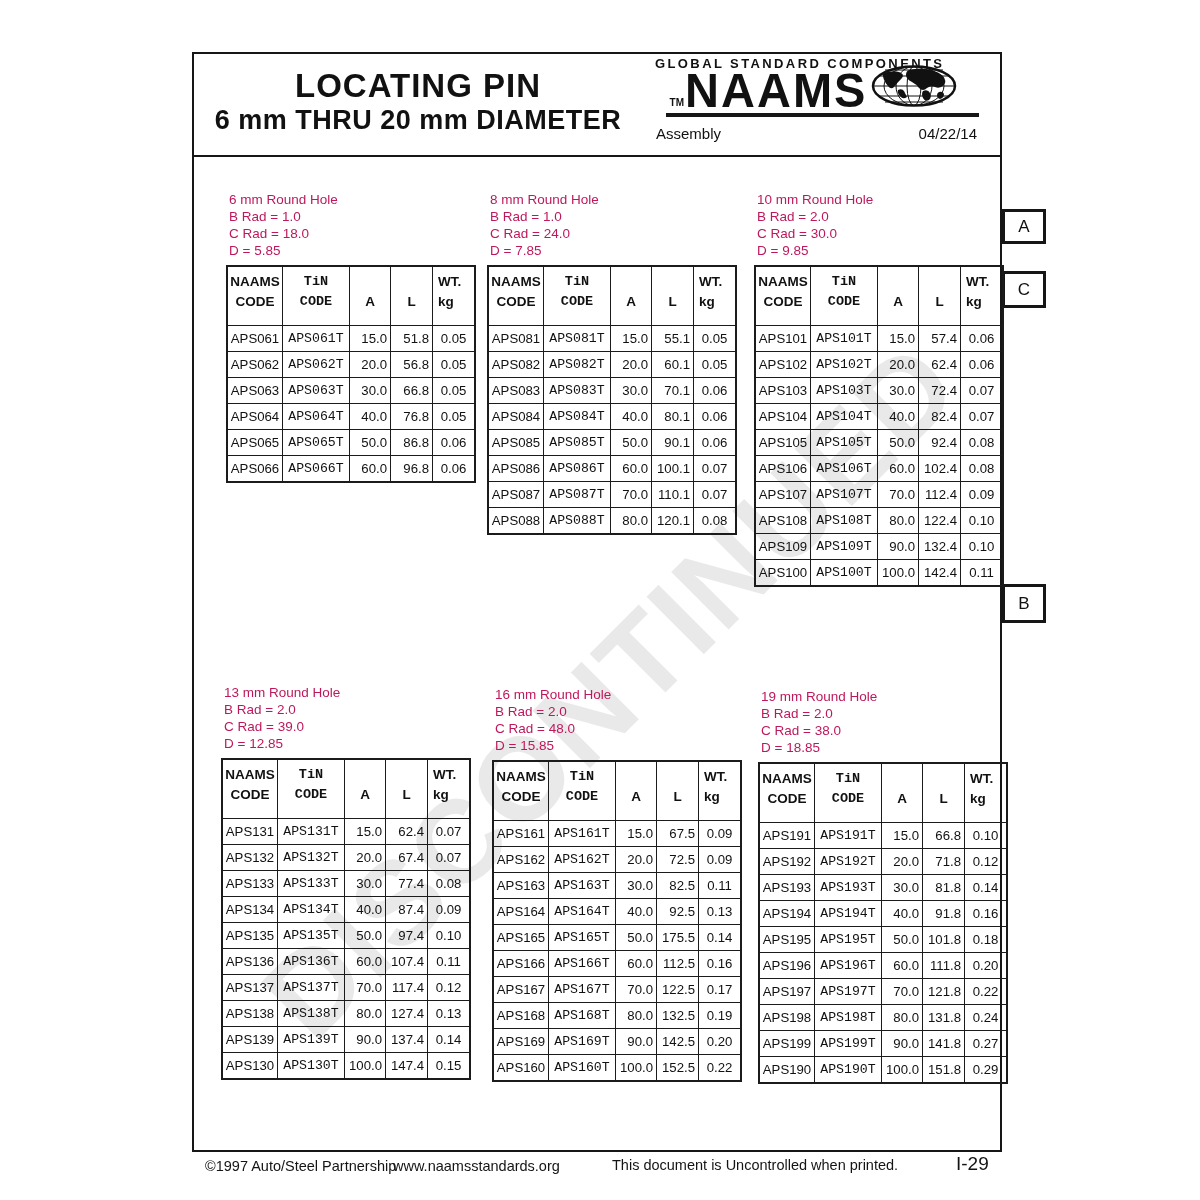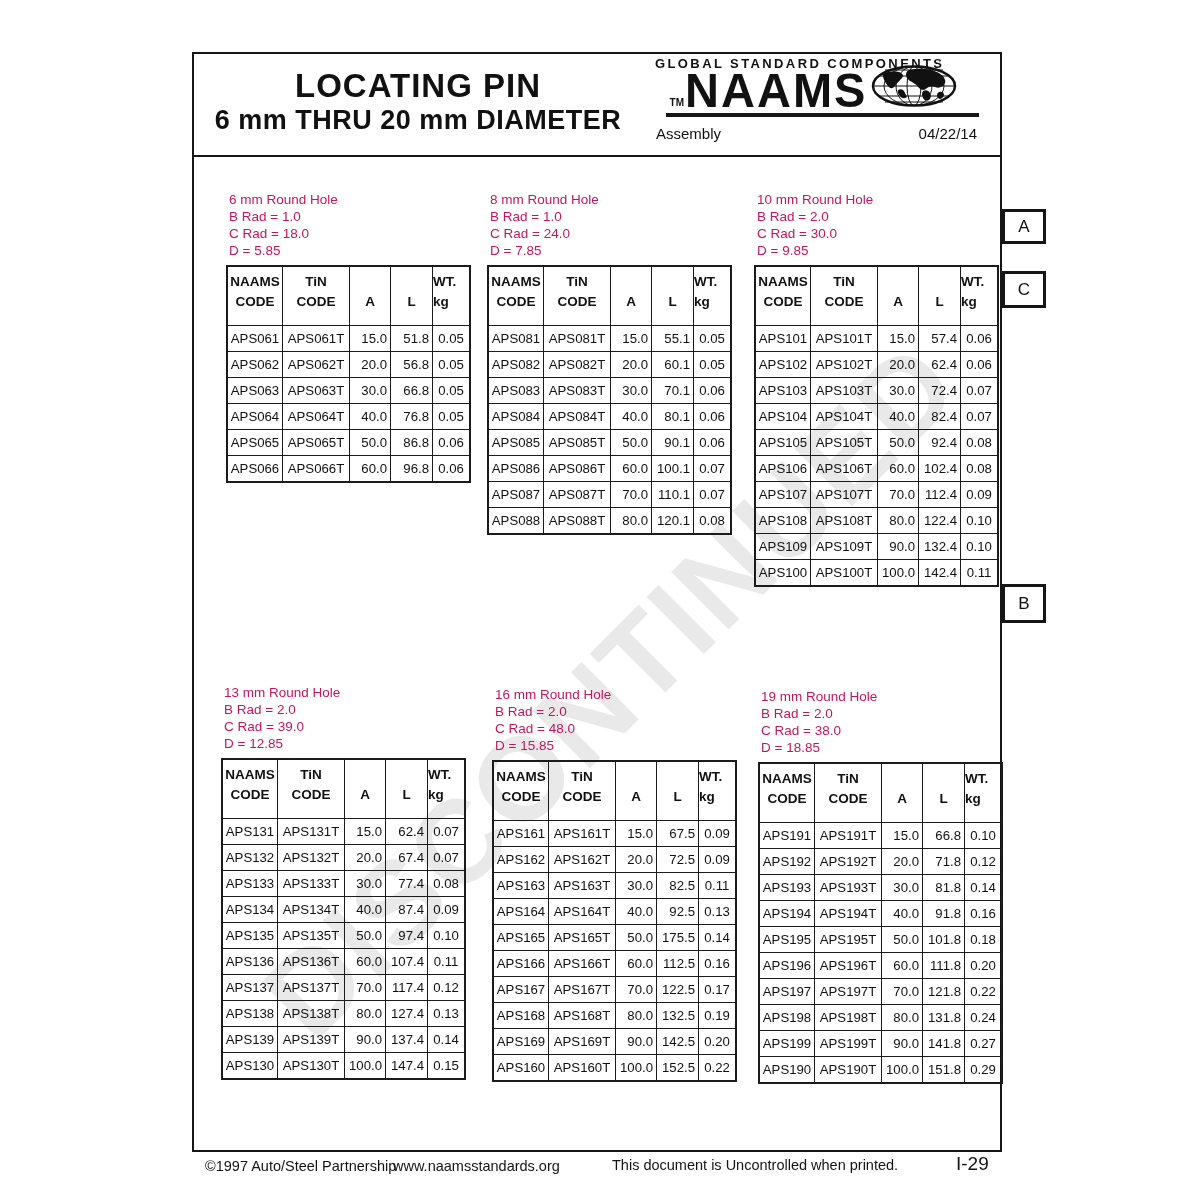--- a/index.html
+++ b/index.html
@@ -37,22 +37,22 @@
   #box-B{top:584px;height:33px;}
 
   
   .group{position:absolute;z-index:2;}
   .g-label{font-size:13.5px;line-height:17px;color:#be185d;margin-left:3px;height:68px;}
   .g-table{border-collapse:collapse;margin-top:6px;background:transparent;}
   .g-table td,.g-table th{border:1.6px solid #1b1b1b;font-weight:normal;background:transparent;}
   .g-table{border:2.5px solid #1b1b1b;}
   .g-table th{height:48px;padding:5px 0 5px 0;vertical-align:top;font-size:13.5px;font-weight:bold;}
   .g-table th .l1,.g-table th .l2{height:20px;line-height:20px;}
-  .c0{width:54px;} .c1{width:66px;} .c2{width:37px;} .c3{width:38px;} .c4{width:36px;}
-  th.c4{ text-align:left;}
+  .c0{width:54px;} .c1{width:66px;font-family:Liberation Mono, monospace;} .c2{width:37px;} .c3{width:38px;} .c4{width:36px;}
+  th.c4{ text-align:left;padding-left:5px;}
   .g-table td{height:25px;font-size:13.2px;text-align:center;padding:0;}
   .g-table td.a-col,.g-table td.l-col{text-align:right;padding-right:3px;}
   .p1{left:226px;top:191px;} .p2{left:487px;top:191px;} .p3{left:754px;top:191px;}
   .p4{left:221px;top:684px;} .p5{left:492px;top:686px;} .p6{left:758px;top:688px;}
 
   
   .ftr{position:absolute;font-size:14.5px;color:#141414;z-index:2;white-space:nowrap;}
   #ftr-copy{left:205px;top:1158px;}
   #ftr-url{left:393px;top:1158px;}
   #ftr-note{left:612px;top:1157px;}

